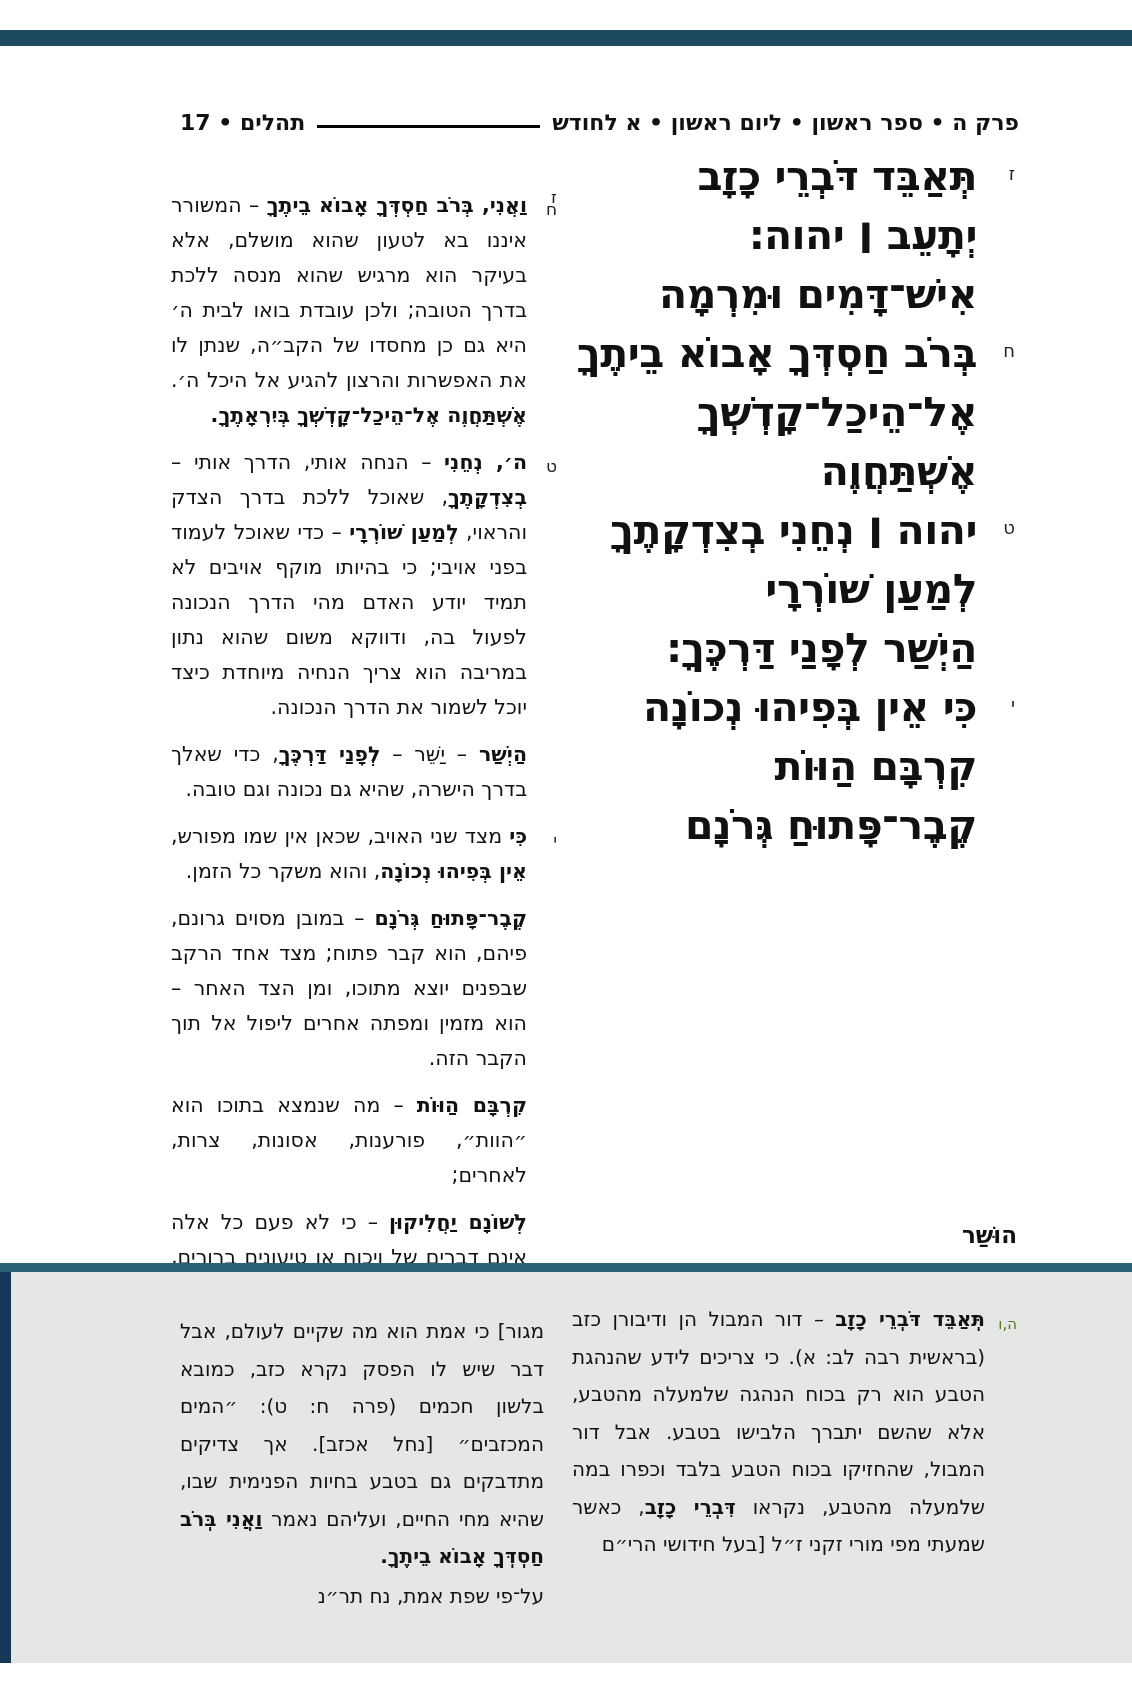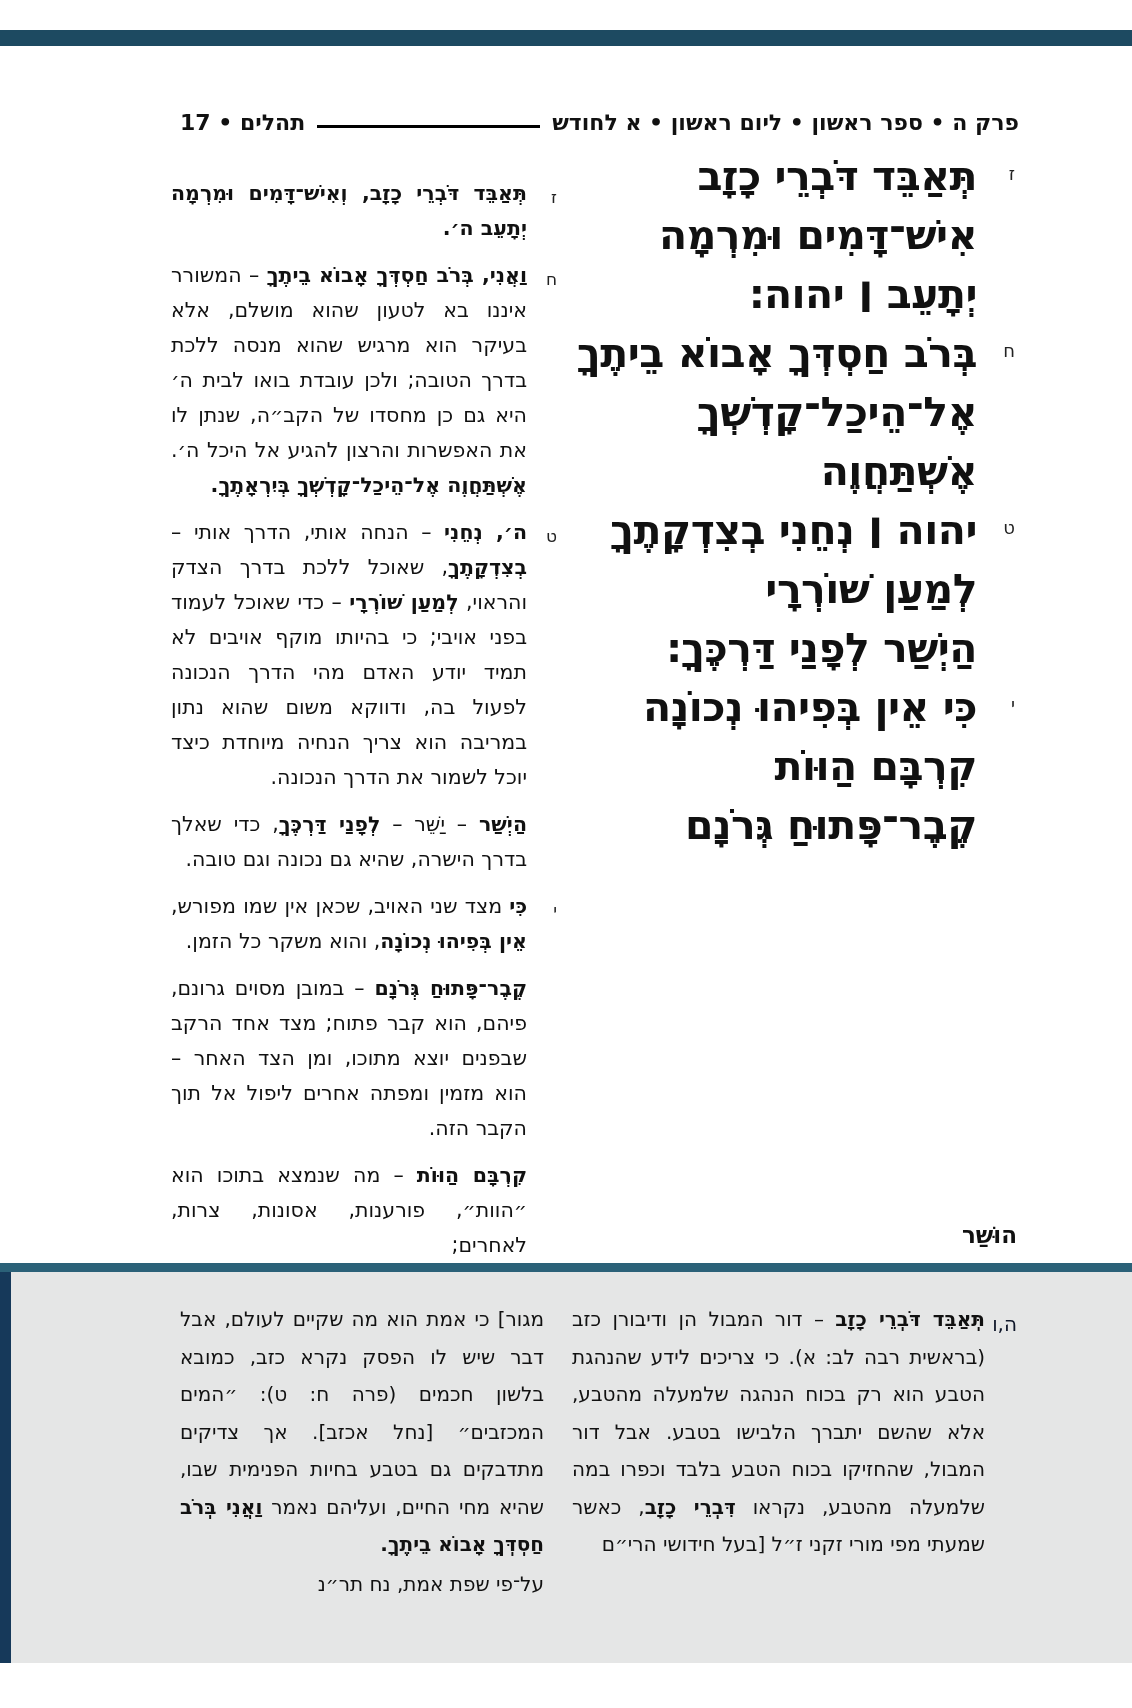--- a/index.html
+++ b/index.html
@@ -58,23 +58,23 @@
   }
 
   
   #footnotes{
     position:absolute;top:1301px;right:115px;left:180px;
     display:flex;gap:28px;
   }
   .fn-col{font-size:20px;line-height:37.5px;text-align:justify;}
   #fn-right{width:445px;position:relative;padding-right:32px;box-sizing:border-box;}
   #fn-right .fn-marker{
-    position:absolute;right:0;top:5px;font-size:20px;color:#0f172a;
+    position:absolute;right:0;top:5px;font-size:15px;color:#4d7c0f;
   }
-  #fn-left{flex:1;}
+  #fn-left{flex:1;margin-top:12px;}
   #fn-attrib{
     margin-top:8px;text-align:right;font-size:20px;line-height:24px;
   }
 </style>
 </head>
 <body>
 
 <div id="page" style="color: rgb(17, 17, 17);">
 
   <div id="top-band" style="background: rgb(29, 74, 97);"></div>
@@ -83,22 +83,22 @@
     <span>פרק ה • ספר ראשון • ליום ראשון • א לחודש</span>
     <span class="hdr-rule"></span>
     <span>תהלים • 17</span>
   </div>
 
   <div id="verses">
       <div class="verse">
         <span class="verse-marker">ז</span>
         <div class="verse-lines">
           <div>תְּאַבֵּד דֹּבְרֵי כָזָב</div>
+          <div>יְתָעֵב ׀ יהוה׃</div>
           <div>אִישׁ־דָּמִים וּמִרְמָה</div>
-          <div>יְתָעֵב ׀ יהוה׃</div>
         </div>
       </div>
       <div class="verse">
         <span class="verse-marker">ח</span>
         <div class="verse-lines">
           <div>בְּרֹב חַסְדְּךָ אָבוֹא בֵיתֶךָ</div>
           <div>אֶל־הֵיכַל־קָדְשְׁךָ</div>
           <div>אֶשְׁתַּחֲוֶה</div>
         </div>
       </div>
@@ -114,21 +114,21 @@
         <span class="verse-marker">י</span>
         <div class="verse-lines">
           <div>כִּי אֵין בְּפִיהוּ נְכוֹנָה</div>
           <div>קִרְבָּם הַוּוֹת</div>
           <div>קֶבֶר־פָּתוּחַ גְּרֹנָם</div>
         </div>
       </div>
     </div>
 
   <div id="commentary">
-      <div class="cpara"><span class="cmarker">ז</span><span class="seg-b">תְּאַבֵּד דֹּבְרֵי כָזָב, וְאִישׁ־דָּמִים וּמִרְמָה יְתָעֵב ה׳.</span></div>
+      <div class="cpara"><span class="cmarker">ז</span></div>
       <div class="cpara"><span class="cmarker">ח</span><span class="seg-b">וַאֲנִי, בְּרֹב חַסְדְּךָ אָבוֹא בֵיתֶךָ</span><span class="seg"> – המשורר איננו בא לטעון שהוא מושלם, אלא בעיקר הוא מרגיש שהוא מנסה ללכת בדרך הטובה; ולכן עובדת בואו לבית ה׳ היא גם כן מחסדו של הקב״ה, שנתן לו את האפשרות והרצון להגיע אל היכל ה׳. </span><span class="seg-b">אֶשְׁתַּחֲוֶה אֶל־הֵיכַל־קָדְשְׁךָ בְּיִרְאָתֶךָ.</span></div>
       <div class="cpara"><span class="cmarker">ט</span><span class="seg-b">ה׳, נְחֵנִי</span><span class="seg"> – הנחה אותי, הדרך אותי – </span><span class="seg-b">בְצִדְקָתֶךָ</span><span class="seg">, שאוכל ללכת בדרך הצדק והראוי, </span><span class="seg-b">לְמַעַן שׁוֹרְרָי</span><span class="seg"> – כדי שאוכל לעמוד בפני אויבי; כי בהיותו מוקף אויבים לא תמיד יודע האדם מהי הדרך הנכונה לפעול בה, ודווקא משום שהוא נתון במריבה הוא צריך הנחיה מיוחדת כיצד יוכל לשמור את הדרך הנכונה.</span></div>
       <div class="cpara"><span class="seg-b">הַיְשַׁר</span><span class="seg"> – יַשֵּׁר – </span><span class="seg-b">לְפָנַי דַּרְכֶּךָ</span><span class="seg">, כדי שאלך בדרך הישרה, שהיא גם נכונה וגם טובה.</span></div>
       <div class="cpara"><span class="cmarker">י</span><span class="seg-b">כִּי</span><span class="seg"> מצד שני האויב, שכאן אין שמו מפורש, </span><span class="seg-b">אֵין בְּפִיהוּ נְכוֹנָה</span><span class="seg">, והוא משקר כל הזמן.</span></div>
       <div class="cpara"><span class="seg-b">קֶבֶר־פָּתוּחַ גְּרֹנָם</span><span class="seg"> – במובן מסוים גרונם, פיהם, הוא קבר פתוח; מצד אחד הרקב שבפנים יוצא מתוכו, ומן הצד האחר – הוא מזמין ומפתה אחרים ליפול אל תוך הקבר הזה.</span></div>
       <div class="cpara"><span class="seg-b">קִרְבָּם הַוּוֹת</span><span class="seg"> – מה שנמצא בתוכו הוא ״הוות״, פורענות, אסונות, צרות, לאחרים;</span></div>
       <div class="cpara"><span class="seg-b">לְשׁוֹנָם יַחֲלִיקוּן</span><span class="seg"> – כי לא פעם כל אלה אינם דברים של ויכוח או טיעונים ברורים, אלא יש בהם גם כזב והסתרה, כך שכלפי חוץ הם מדברים בלשון חלקה.</span></div>
     </div>
 
   <div id="catchword">הוּשַׁר</div>

